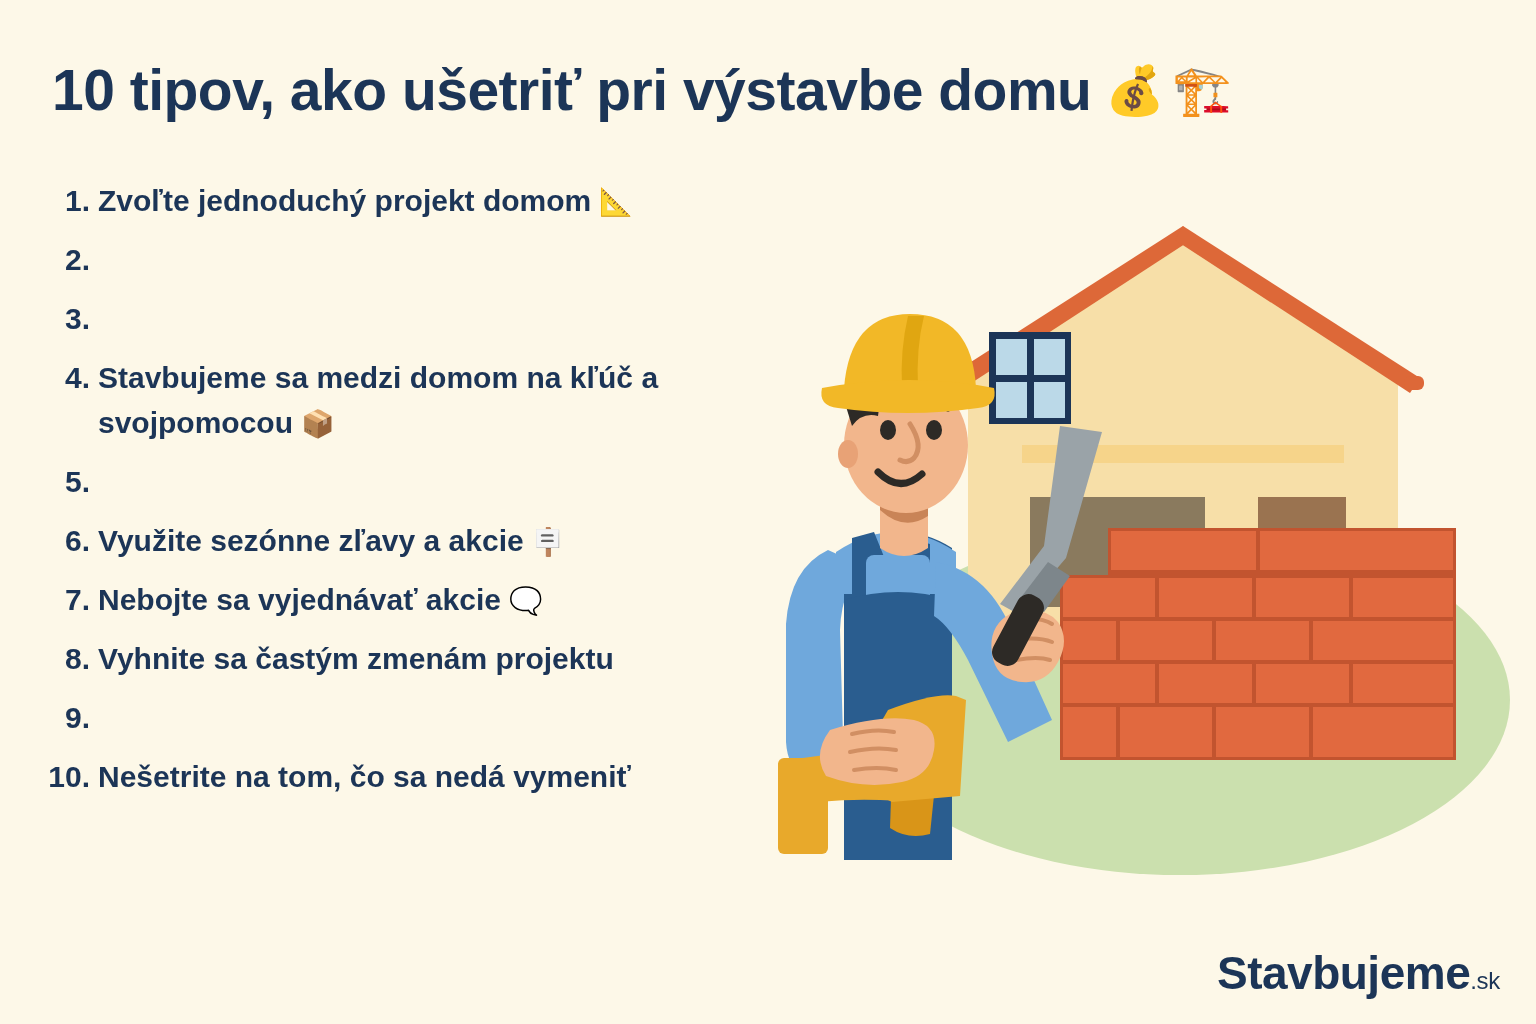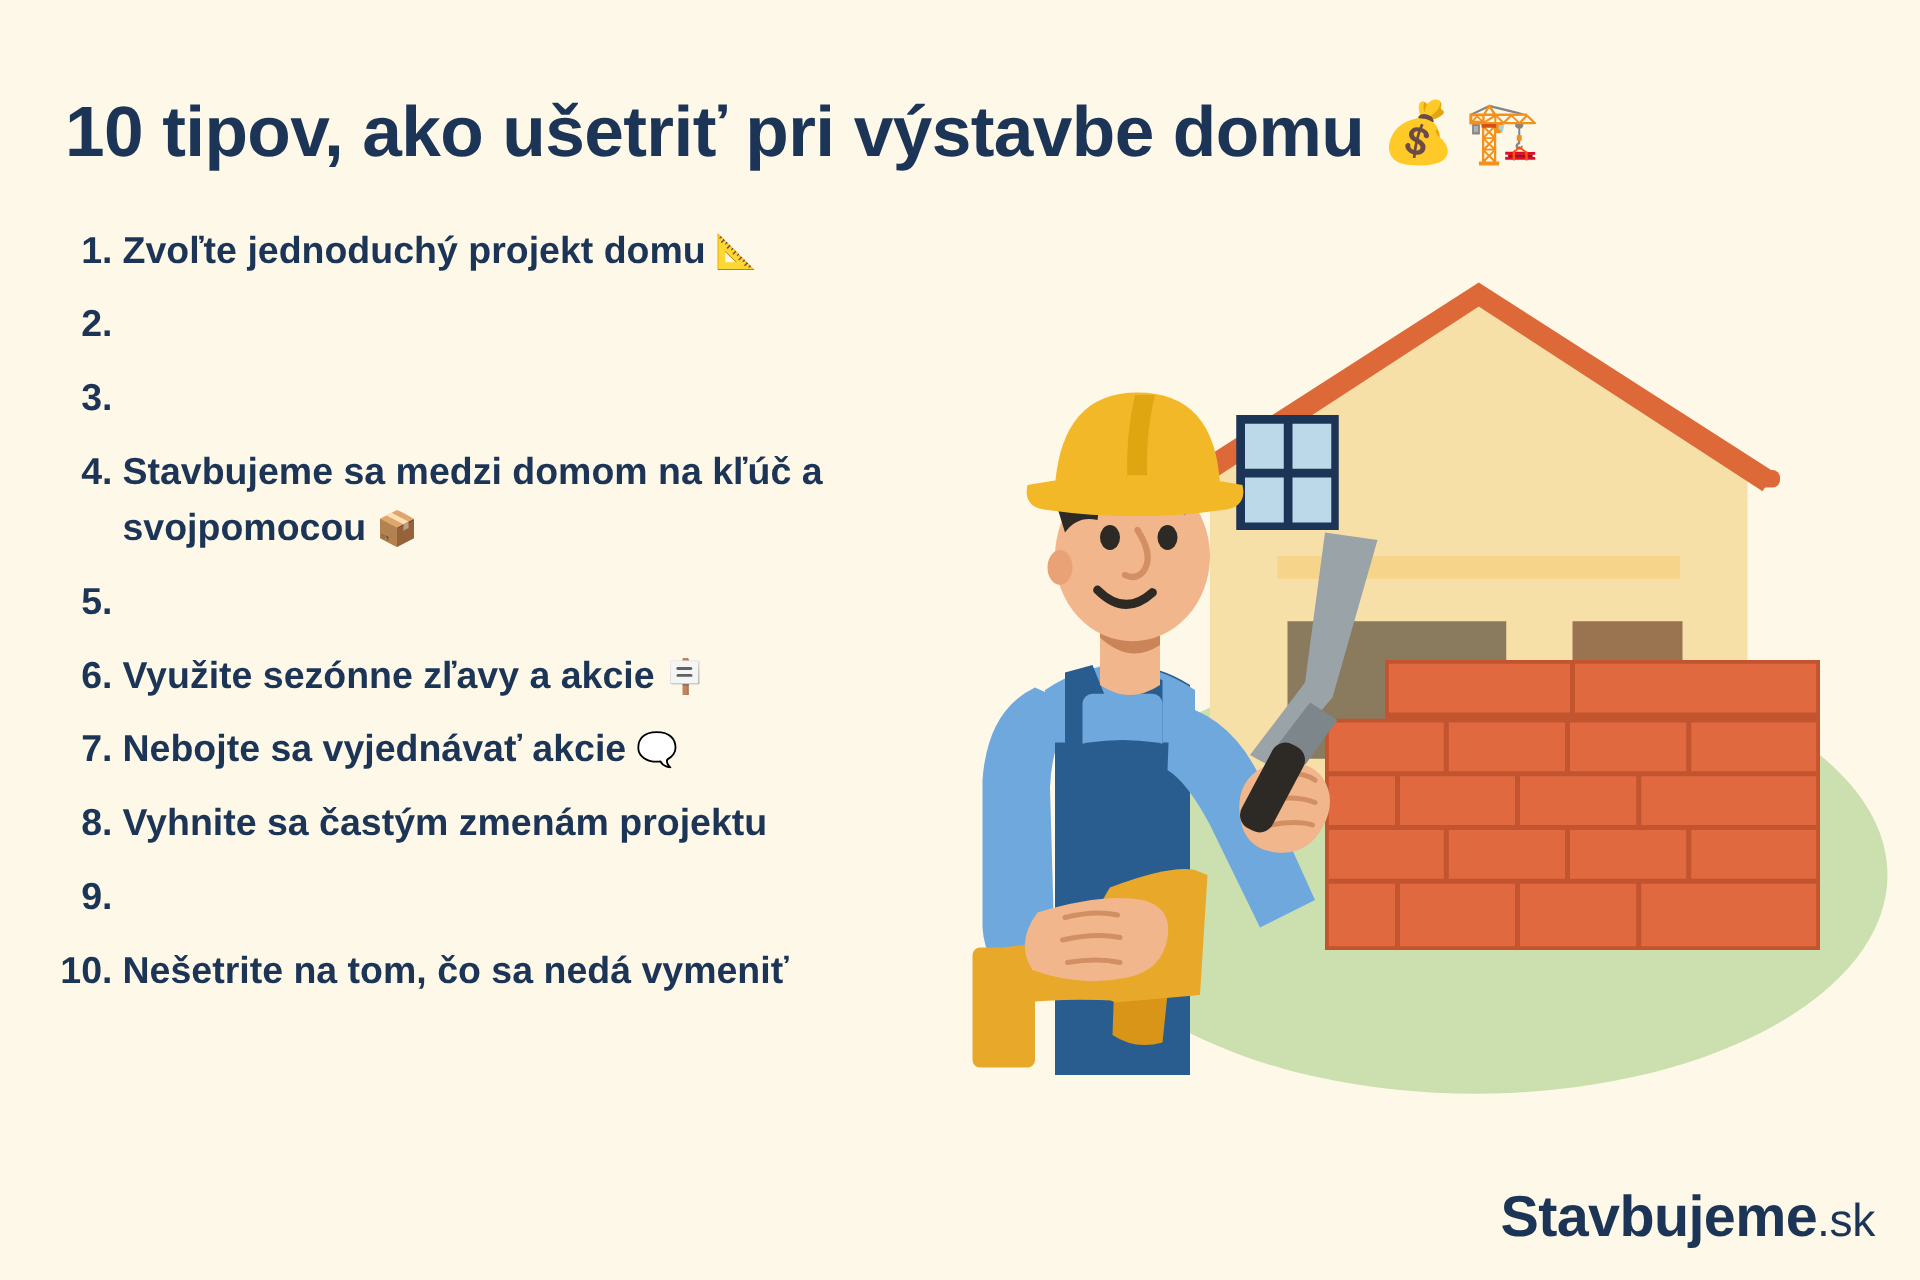--- a/index.html
+++ b/index.html
@@ -32,21 +32,20 @@
     top: 58px;
     font-size: 57px;
     font-weight: bold;
     letter-spacing: -0.5px;
     color: #1C3557;
     white-space: nowrap;
     line-height: 1.15;
     display: flex;
     align-items: center;
     gap: 0;
-    margin-top: 16px;
   }
   .title-text { display: inline-block; }
   .title-emoji {
     font-size: 48px;
     margin-left: 14px;
     line-height: 1;
     display: inline-block;
   }
   .title-emoji.second { margin-left: 8px; }
 
@@ -104,38 +103,38 @@
   .logo {
     position: absolute;
     right: 36px;
     bottom: 28px;
     font-size: 46px;
     color: #1C3557;
     line-height: 1;
     white-space: nowrap;
   }
   .logo-main { font-weight: bold; letter-spacing: -0.5px; }
-  .logo-tld  { font-weight: normal; font-size: 37px; letter-spacing: -0.3px; }
+  .logo-tld  { font-weight: normal; font-size: 24px; letter-spacing: -0.3px; }
 </style>
 </head>
 <body>
 
 <div class="canvas">
 
   <h1 class="title">
     <span class="title-text">10 tipov, ako ušetriť pri výstavbe domu</span>
     <span class="title-emoji">💰</span>
     <span class="title-emoji second">🏗️</span>
   </h1>
 
   <ol class="tips-list">
 
     <li class="tip-row">
       <span class="tip-num">1.</span>
-      <span class="tip-body"><span>Zvoľte jednoduchý projekt domu</span><span class="tip-emoji">📐</span></span>
+      <span class="tip-body"><span>Zvoľte jednoduchý projekt domom</span><span class="tip-emoji">📐</span></span>
     </li>
 
     <li class="tip-row">
       <span class="tip-num">2.</span>
     </li>
 
     <li class="tip-row">
       <span class="tip-num">3.</span>
     </li>
 

